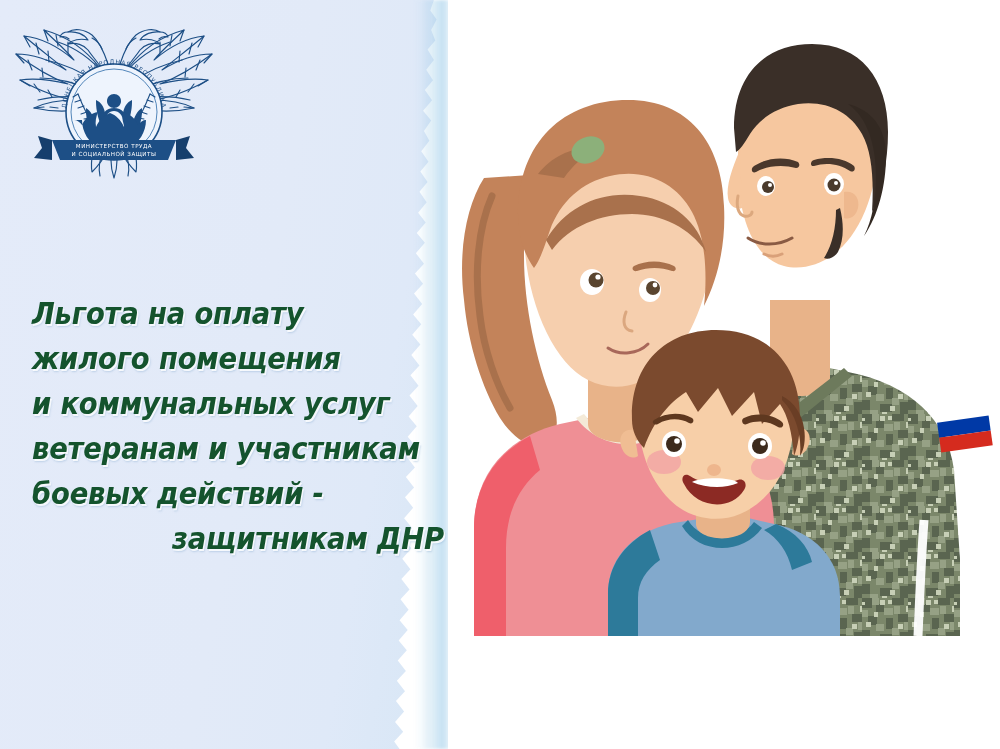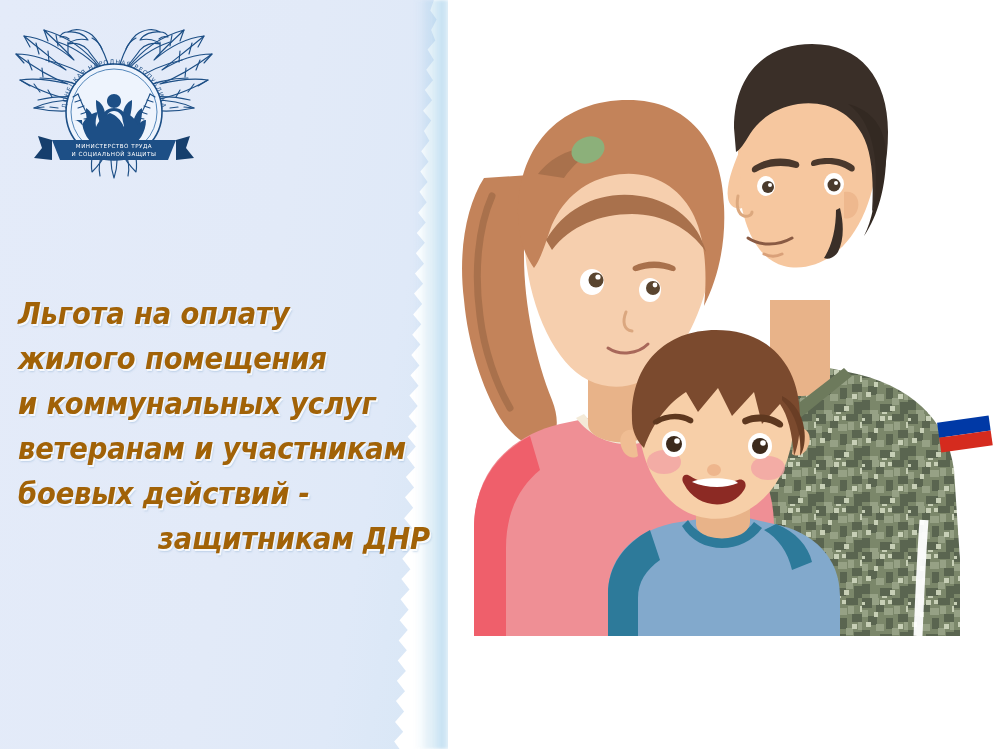--- a/index.html
+++ b/index.html
@@ -66,26 +66,26 @@
     filter:blur(1.5px);
     opacity:.75;
   }
 
   
   .emblem{position:absolute;left:8px;top:8px;width:212px;height:182px;}
   .emblem svg{display:block;width:100%;height:100%;}
 
   
   .headline{
-    position:absolute;left:18px;top:292px;width:412px;
+    position:absolute;left:32px;top:292px;width:412px;
     font-family:"DejaVu Sans","Liberation Sans",sans-serif;
     font-weight:700;font-style:italic;
     font-size:29.5px;line-height:45px;
     letter-spacing:-0.2px;
-    color:#a16207;
+    color:#14532d;
     text-shadow:1.5px 2px 0 rgba(255,255,255,.85), 2px 3px 2px rgba(120,160,200,.35);
     white-space:nowrap;
   }
   .headline .ln{display:block;transform:scaleX(.93);transform-origin:left center;}
   .headline .ln.last{text-align:right;transform:scaleX(.93);transform-origin:right center;}
 
   
   .illus{position:absolute;left:448px;top:0;width:552px;height:749px;}
   .illus svg{display:block;width:100%;height:100%;}
 </style>

